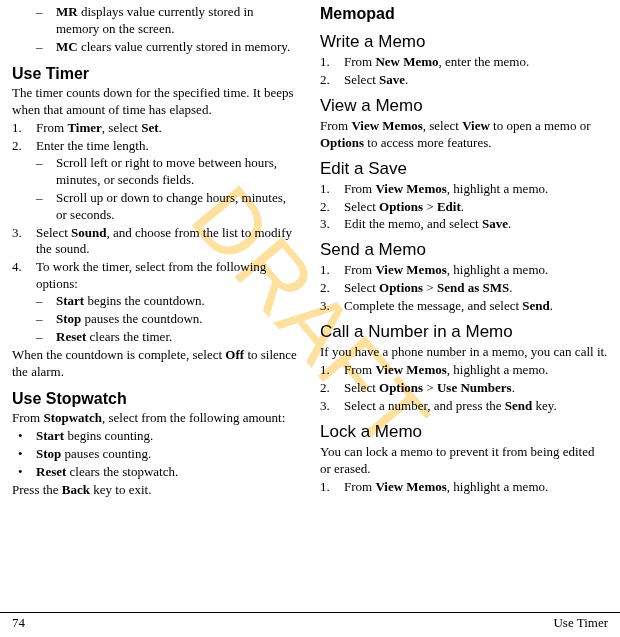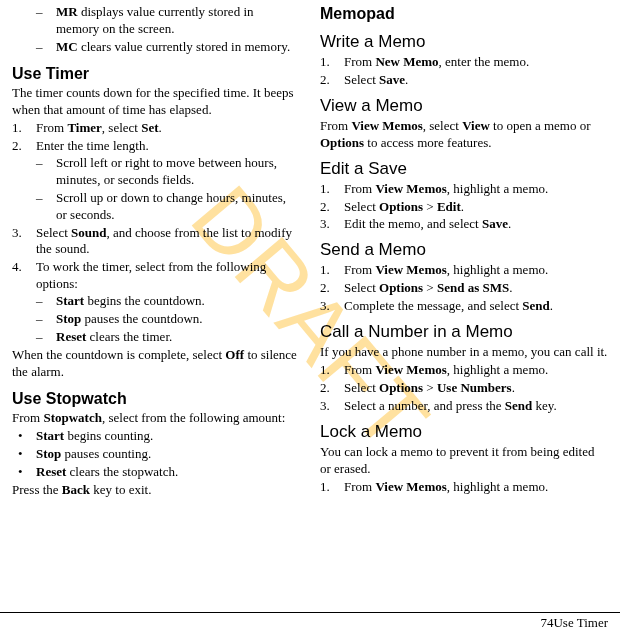--- a/index.html
+++ b/index.html
@@ -66,21 +66,21 @@
     .nested-dash li::before { content: "–"; position: absolute; left: 0; }
     p { margin-bottom: 1px; }
     b { font-weight: bold; }
     .footer {
       position: absolute;
       bottom: 0;
       left: 0;
       right: 0;
       border-top: 1px solid #000;
       display: flex;
-      justify-content: flex-end;
+      justify-content: space-between;
       padding: 2px 12px 6px 12px;
       font-size: 13px;
     }
   </style>
 </head>
 <body>
 
 <div class="watermark">DRAFT</div>
 
 <div class="page">

